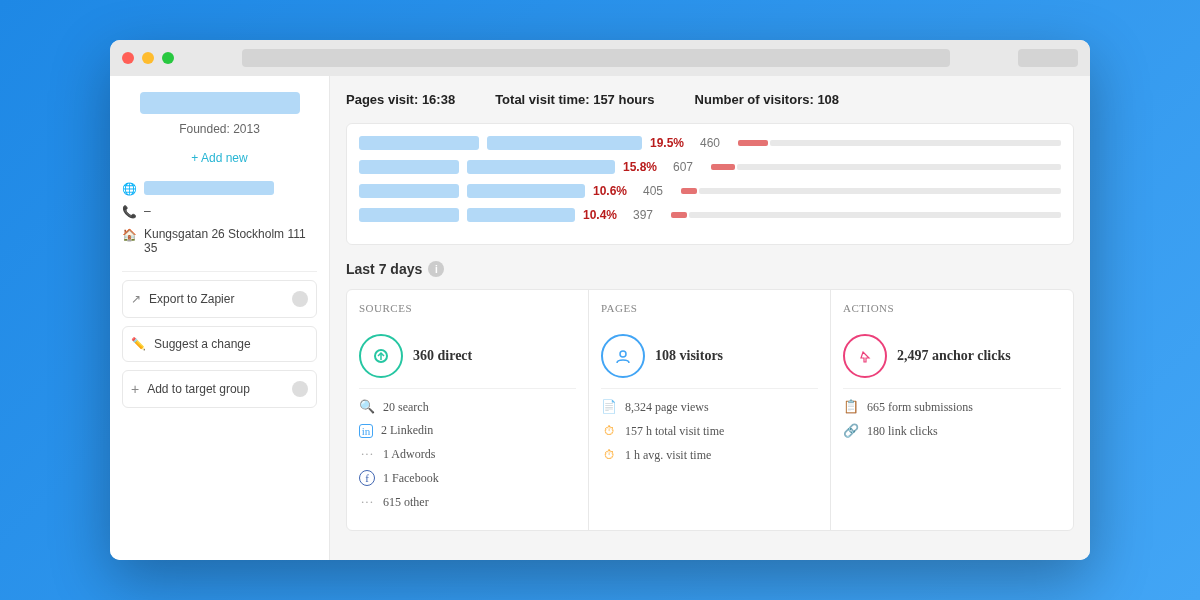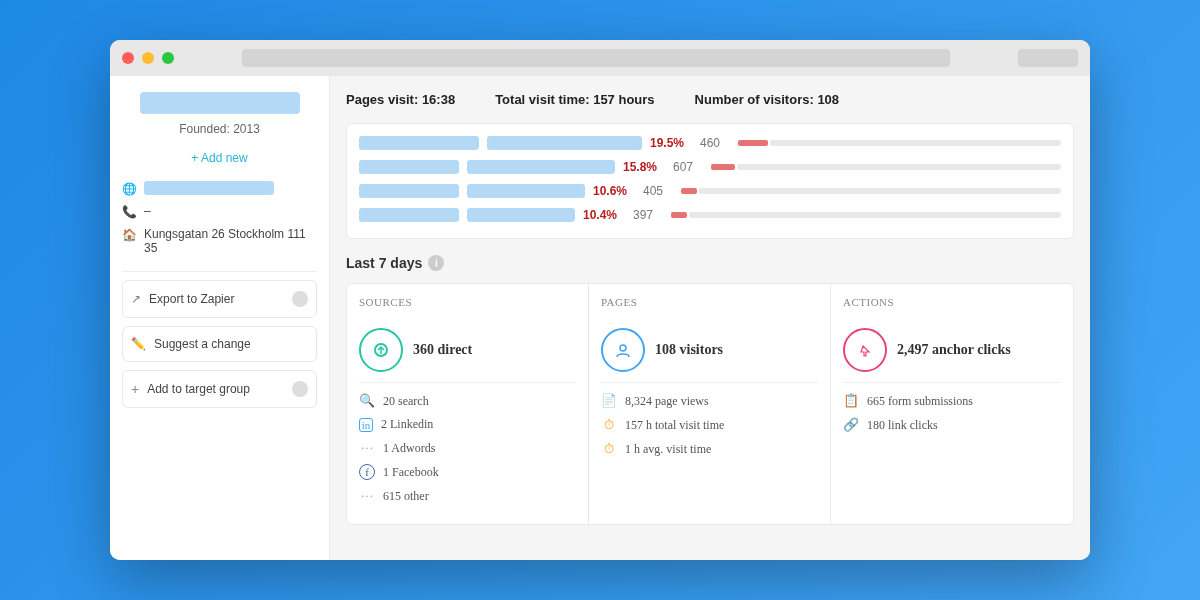--- a/index.html
+++ b/index.html
@@ -164,21 +164,21 @@
       border-radius: 6px;
       padding: 12px;
       margin-bottom: 16px;
     }
     .traffic-row {
       display: flex;
       align-items: center;
       margin-bottom: 10px;
       gap: 8px;
     }
-    .traffic-row:last-child { margin-bottom: 4px; }
+    .traffic-row:last-child { margin-bottom: 10px; }
     .bar-blue-left {
       height: 14px;
       background: #b3d9f7;
       border-radius: 3px;
     }
     .bar-blue-right {
       height: 14px;
       background: #b3d9f7;
       border-radius: 3px;
     }

